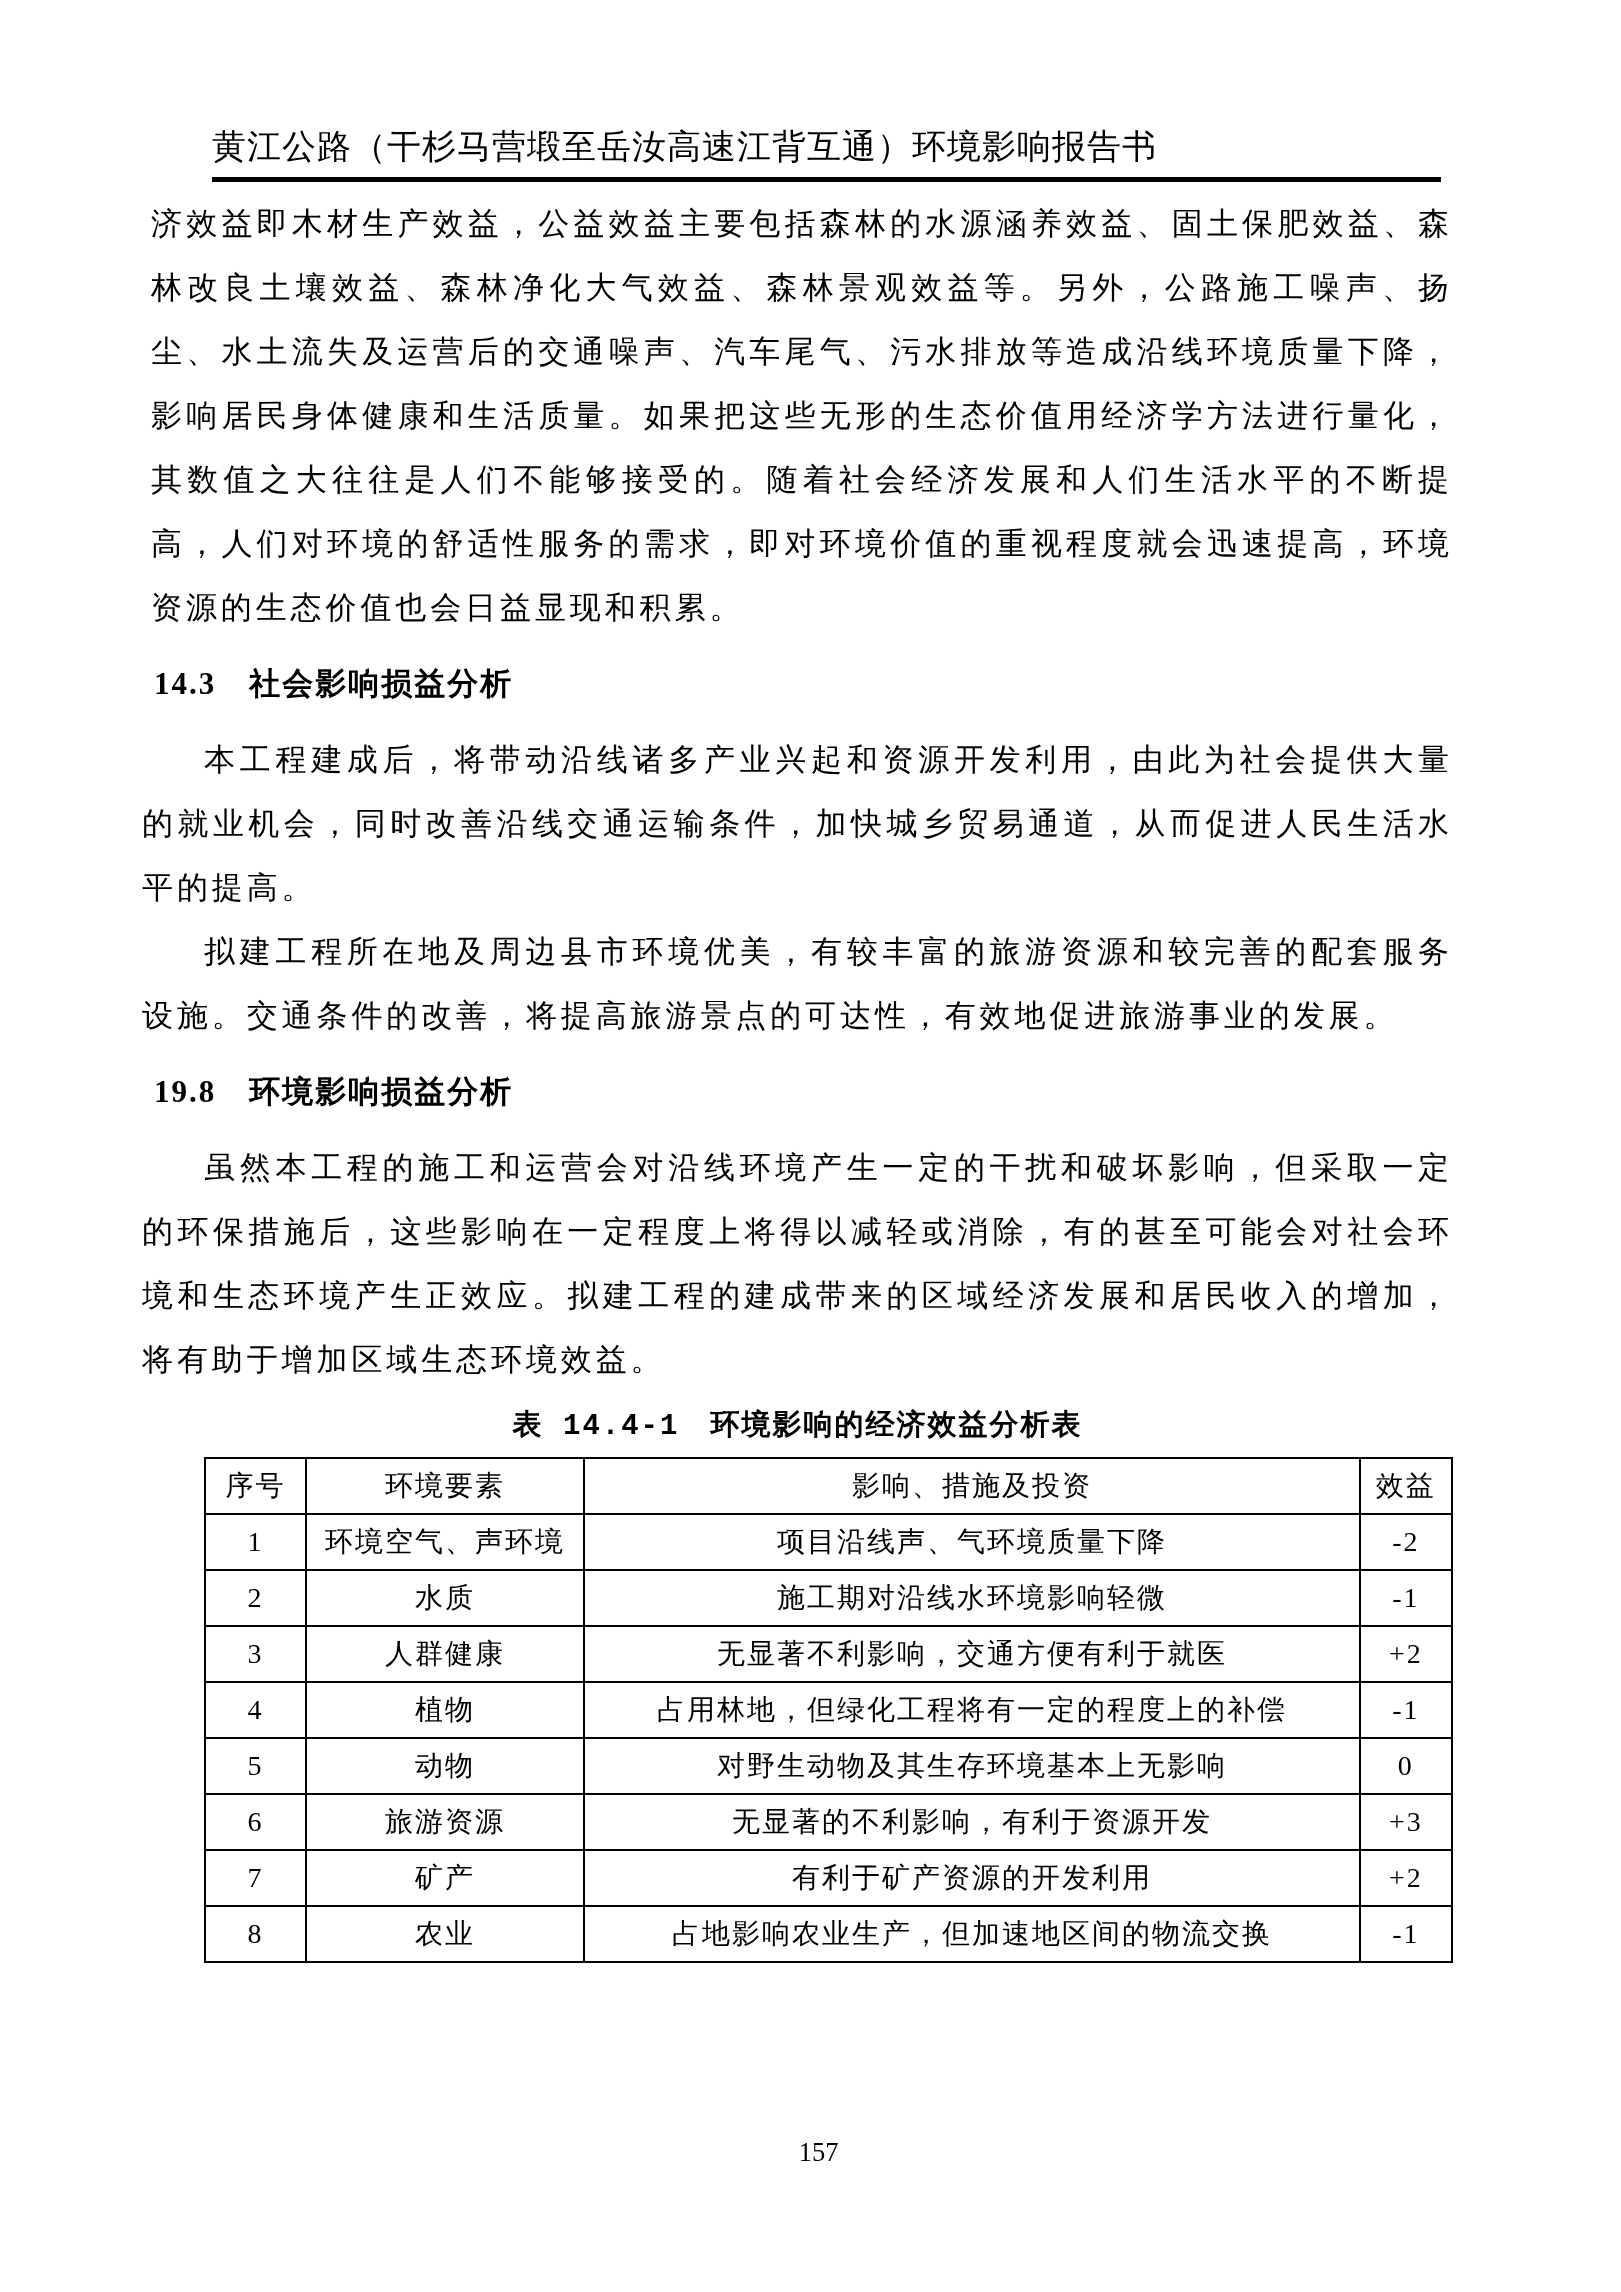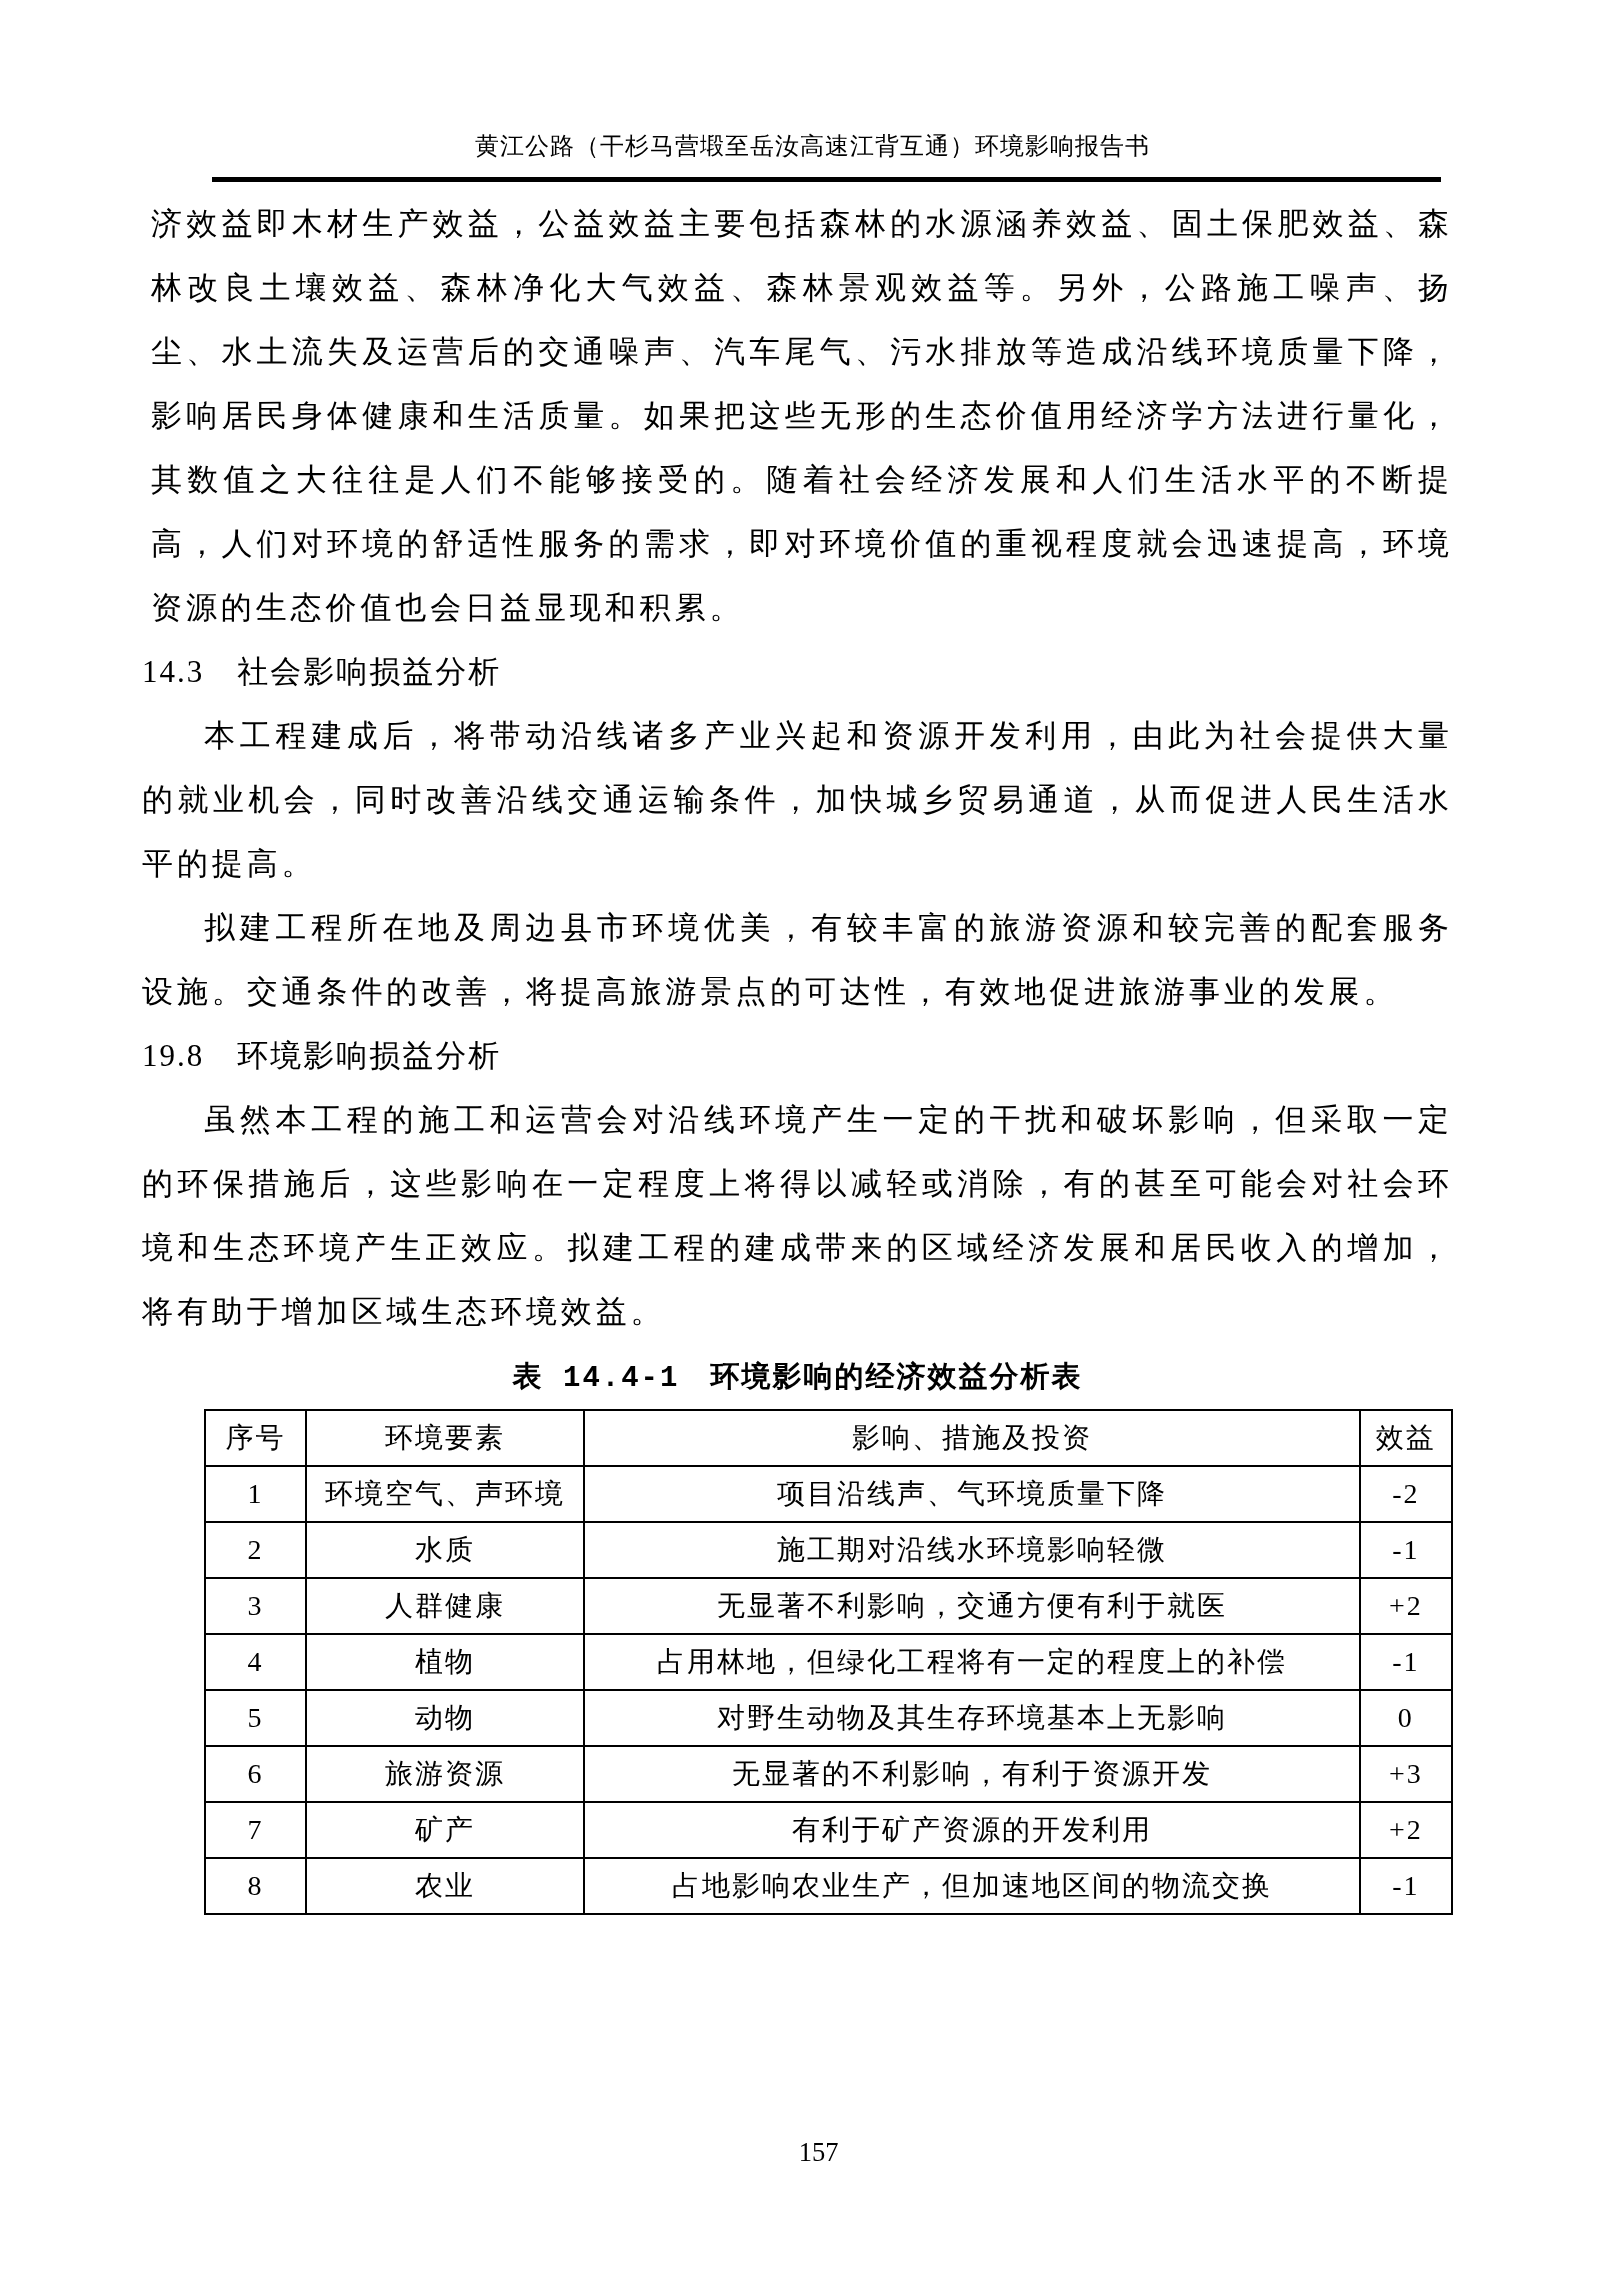--- a/index.html
+++ b/index.html
@@ -10,24 +10,24 @@
     color: #000000;
     position: relative;
     font-family: "Liberation Serif", "DejaVu Serif", serif;
     overflow: hidden;
   }
 
   
   .page-header {
     position: absolute;
     top: 125px;
-    left: 198px;
+    left: 212px;
     width: 1229px;
-    text-align: center;
-    font-size: 24px;
+    text-align: left;
+    font-size: 34px;
     line-height: 43px;
     letter-spacing: 1px;
     white-space: nowrap;
   }
   .header-rule {
     position: absolute;
     top: 177px;
     left: 212px;
     width: 1229px;
     height: 4.9px;
@@ -45,24 +45,24 @@
     letter-spacing: 3.9px;
     text-align: justify;
     text-justify: inter-ideograph;
   }
   .body-content p {
     margin: 0;
     text-indent: 2em;
   }
   .body-content p.no-indent { text-indent: 0; margin-left: 9px; }
   .section-heading {
-    margin: 0;
+    margin: 12px;
     font-size: 31px;
     line-height: 64px;
-    font-weight: normal;
+    font-weight: bold;
     letter-spacing: 2px;
     text-indent: 0;
   }
 
   
   .table-caption {
     margin-top: 5.9px;
     text-align: center;
     font-weight: bold;
     font-size: 29px;

